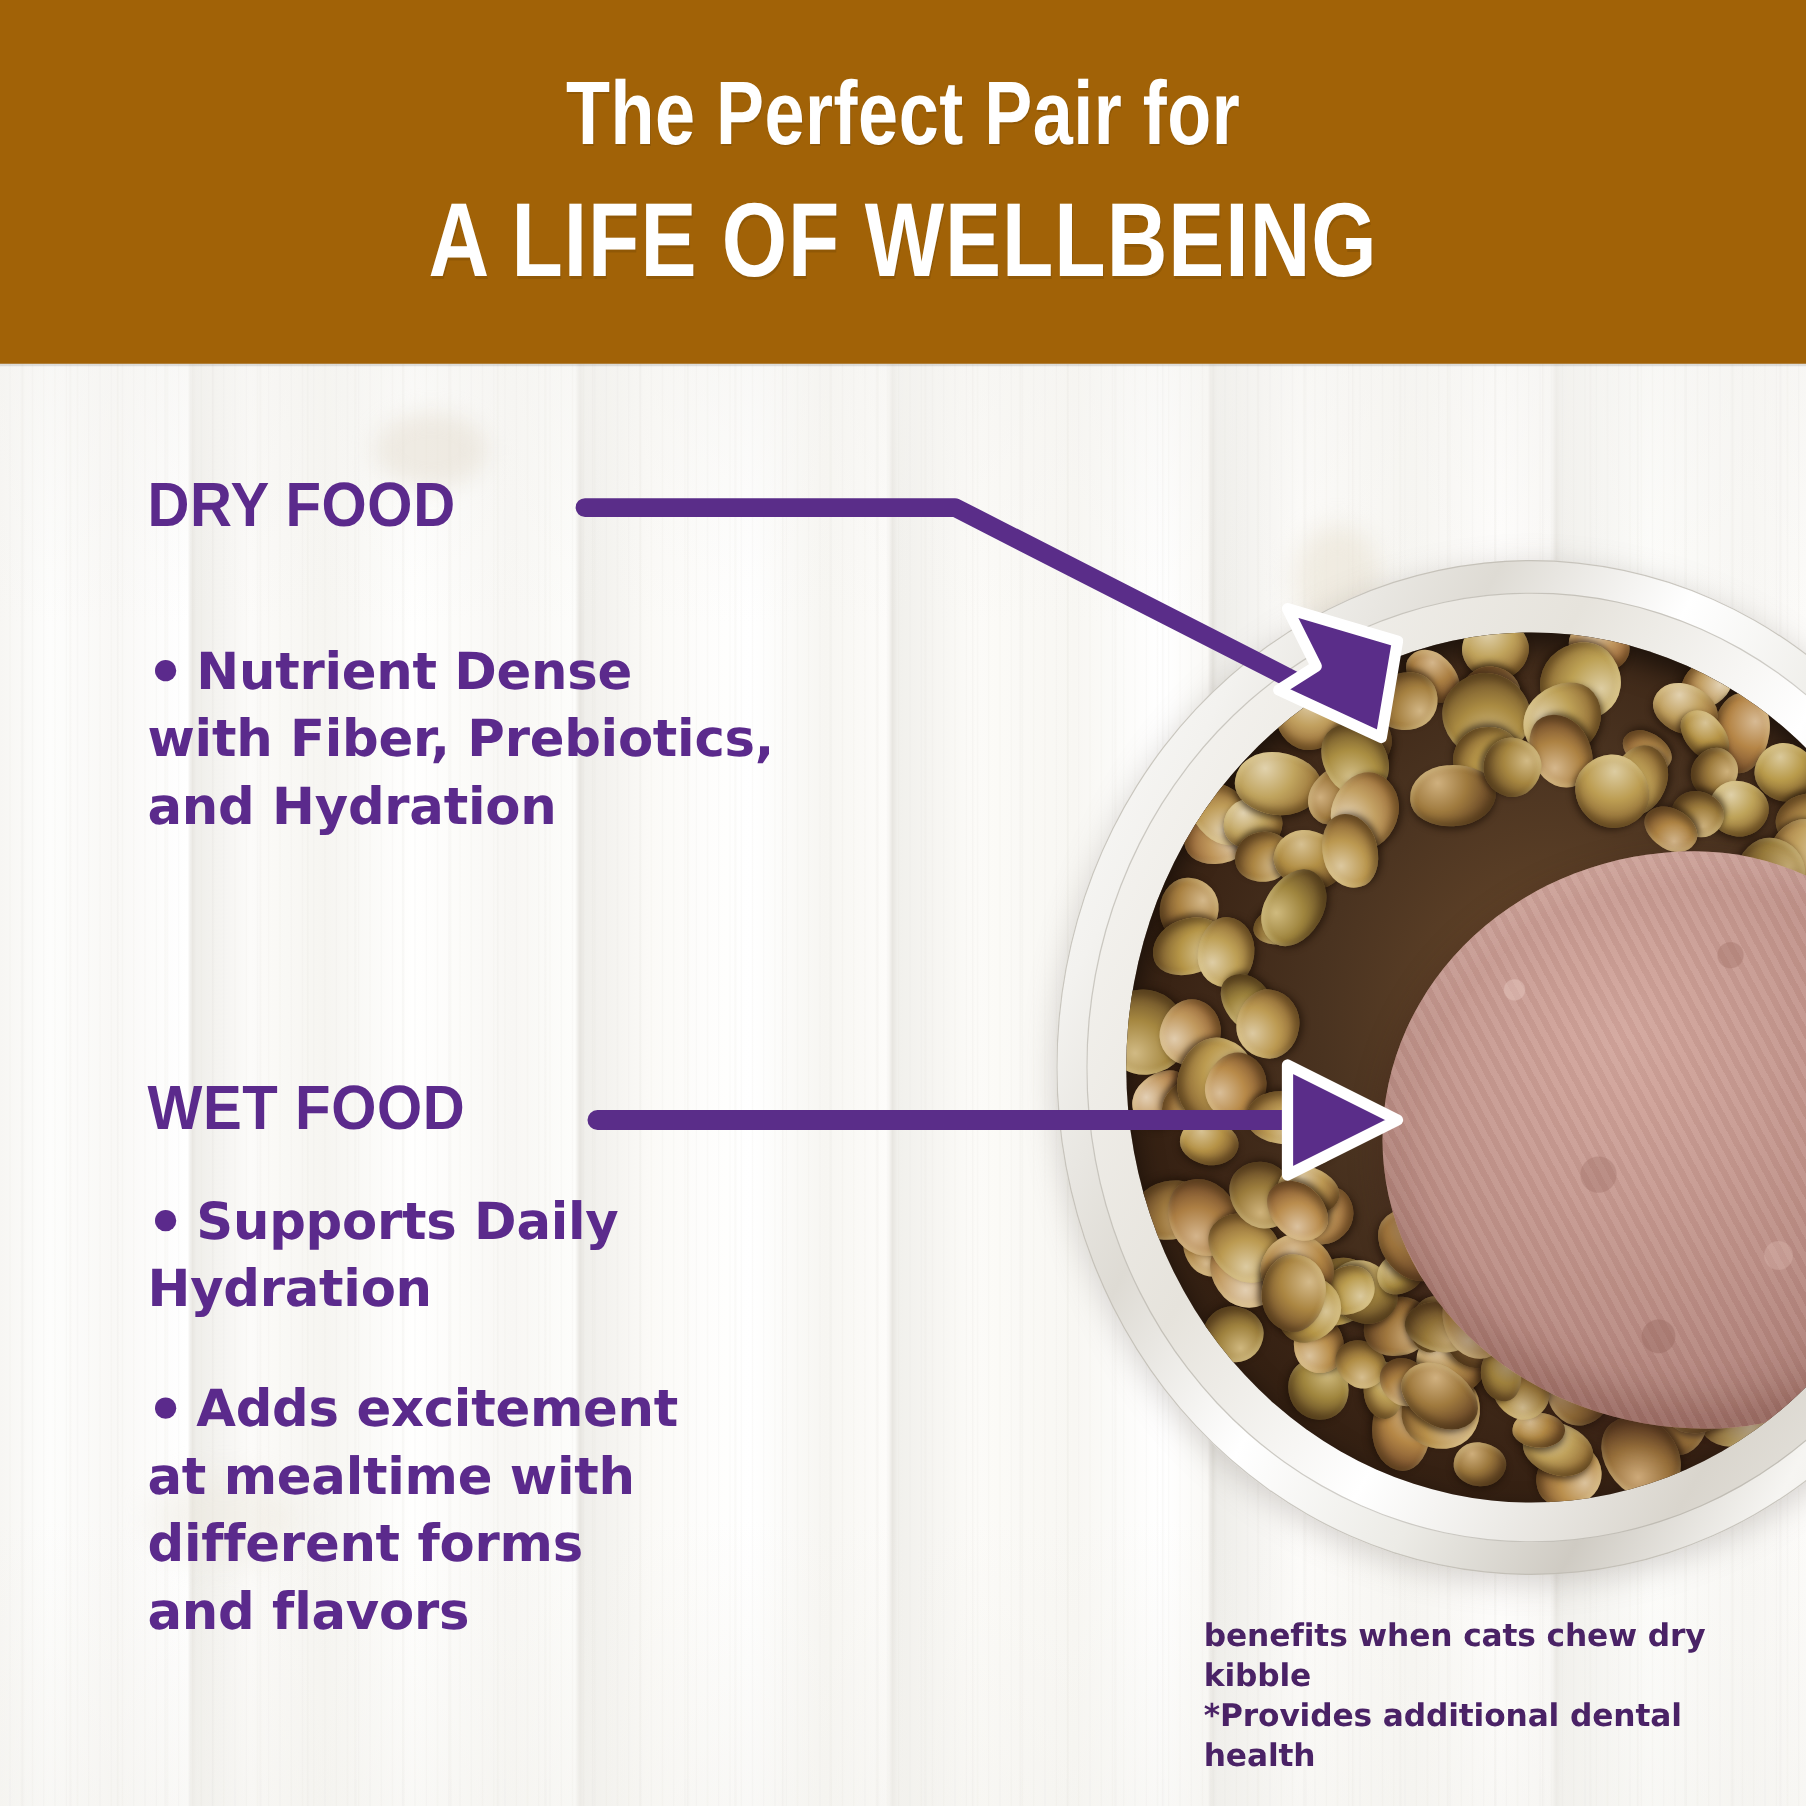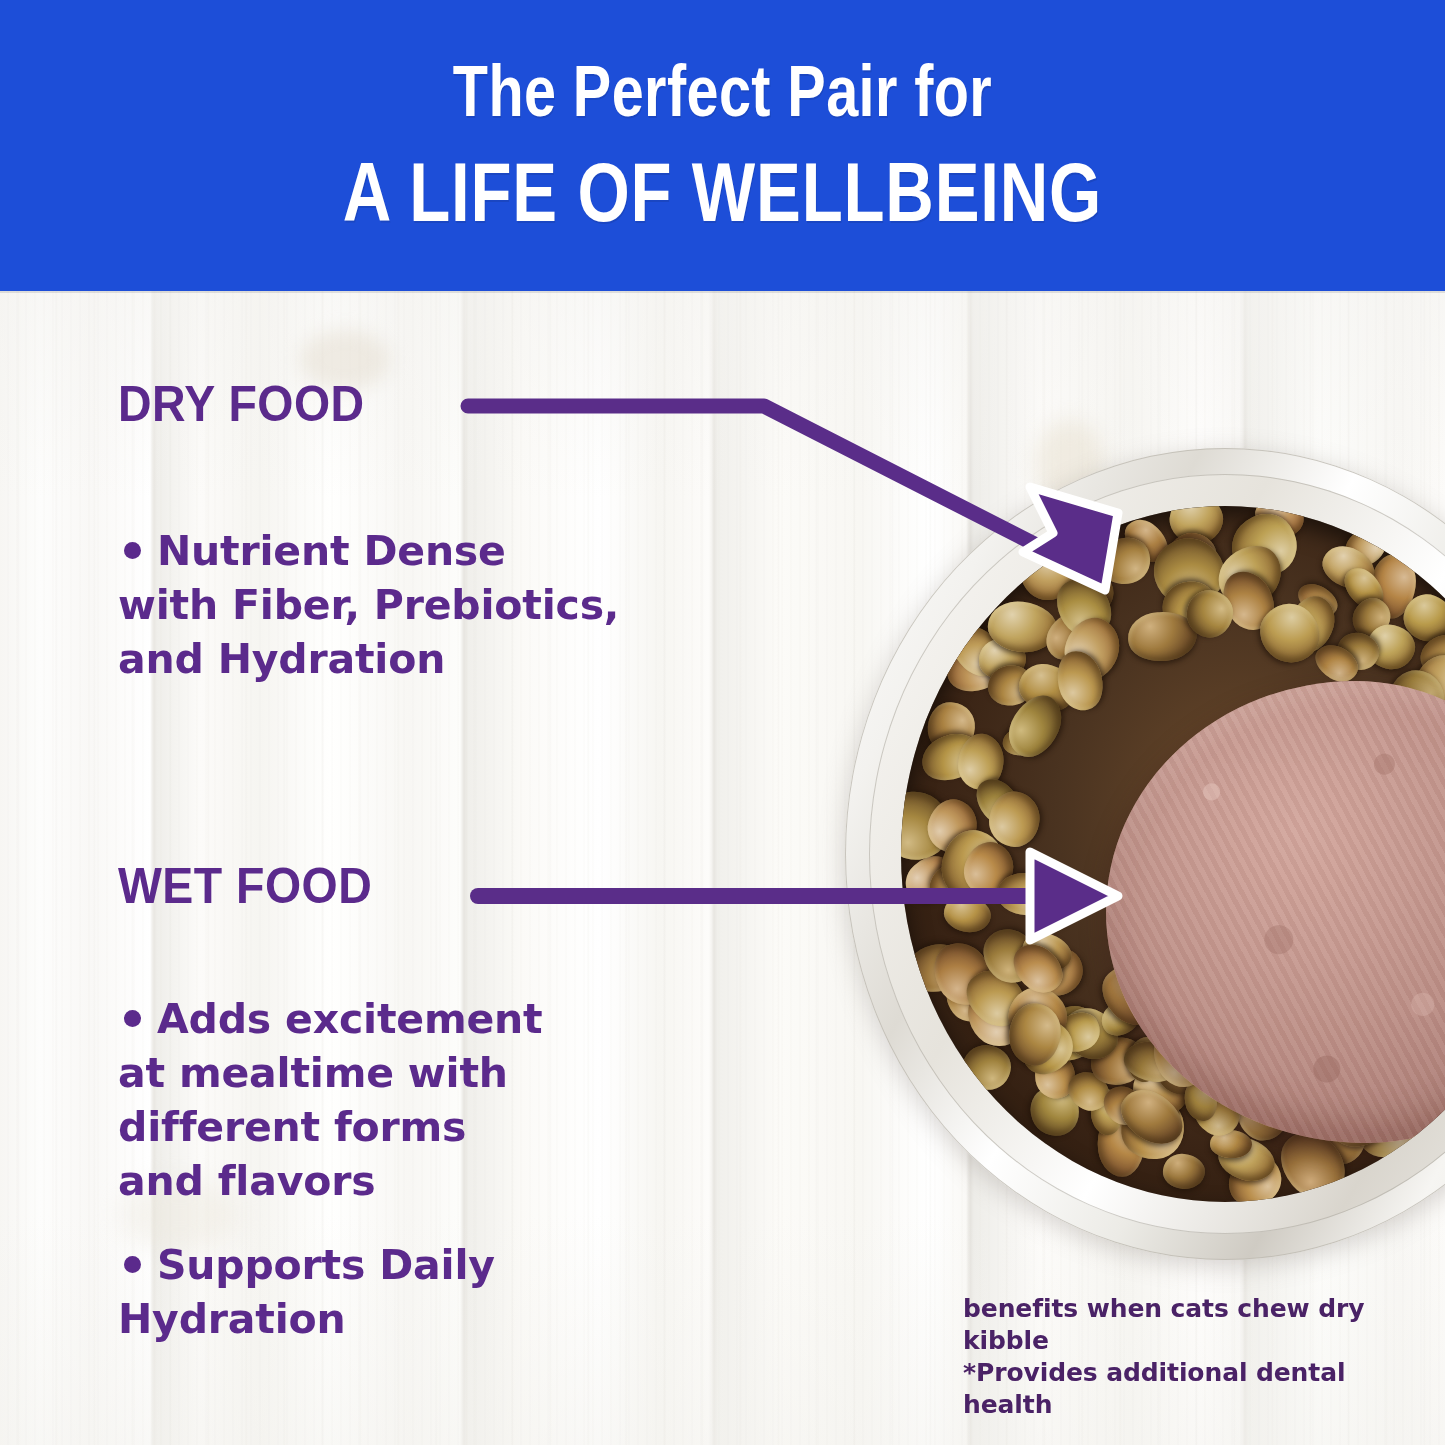--- a/index.html
+++ b/index.html
@@ -43,21 +43,21 @@
         rgba(240,238,233,0) 0px, rgba(240,238,233,0) 7px,
         rgba(222,220,214,.18) 8px, rgba(240,238,233,0) 9px);
     opacity:.7;
     pointer-events:none;
   }
   .smudge{position:absolute;border-radius:50%;pointer-events:none;}
 
   
   .header{
     position:absolute; left:0; top:0; width:1445px; height:291px;
-    background:#1d4ed8;
+    background:#a16207;
     box-shadow:0 2px 0 rgba(0,0,0,.10);
   }
   .header-inner{
     position:absolute; left:0; right:0; top:52px; text-align:center;
   }
   .title-1{
     font-family:"Liberation Sans Narrow","Liberation Sans", sans-serif;
     font-weight:bold;
     font-size:72px;
     line-height:78px;
@@ -381,40 +381,40 @@
       <polygon points="1118,896 1030,852 1030,940" fill="#5a2d89" stroke="#ffffff" stroke-width="9" stroke-linejoin="round"></polygon>
       <path d="M 1030 866 L 1030 926" stroke="#ffffff" stroke-width="0" fill="none"></path>
     </g>
   </svg>
 
   <div class="copy">
 
     <div class="section-head" id="dryfood-head">DRY FOOD</div>
 
     <div class="bullet-block" id="dryfood-list">
-      <div class="b-item" style="margin-top:56px;">
+      <div class="b-item" style="margin-top:42px;">
         <span class="dot"></span><span>Nutrient Dense</span><br>
         <span>with Fiber, Prebiotics,</span><br>
         <span>and Hydration</span>
       </div>
     </div>
 
     <div class="section-head" id="wetfood-head">WET FOOD</div>
 
     <div class="bullet-block" id="wetfood-list">
+      <div class="b-item">
+        <span class="dot"></span><span>Supports Daily</span><br>
+        <span>Hydration</span>
+      </div>
       <div class="b-item" style="margin-top:42px;">
         <span class="dot"></span><span>Adds excitement</span><br>
         <span>at mealtime with</span><br>
         <span>different forms</span><br>
         <span>and flavors</span>
       </div>
-      <div class="b-item">
-        <span class="dot"></span><span>Supports Daily</span><br>
-        <span>Hydration</span>
-      </div>
     </div>
   </div>
 
   <div class="footnote">
     <div>benefits when cats chew dry kibble</div>
     <div>*Provides additional dental health</div>
   </div>
 
 </div>
 

